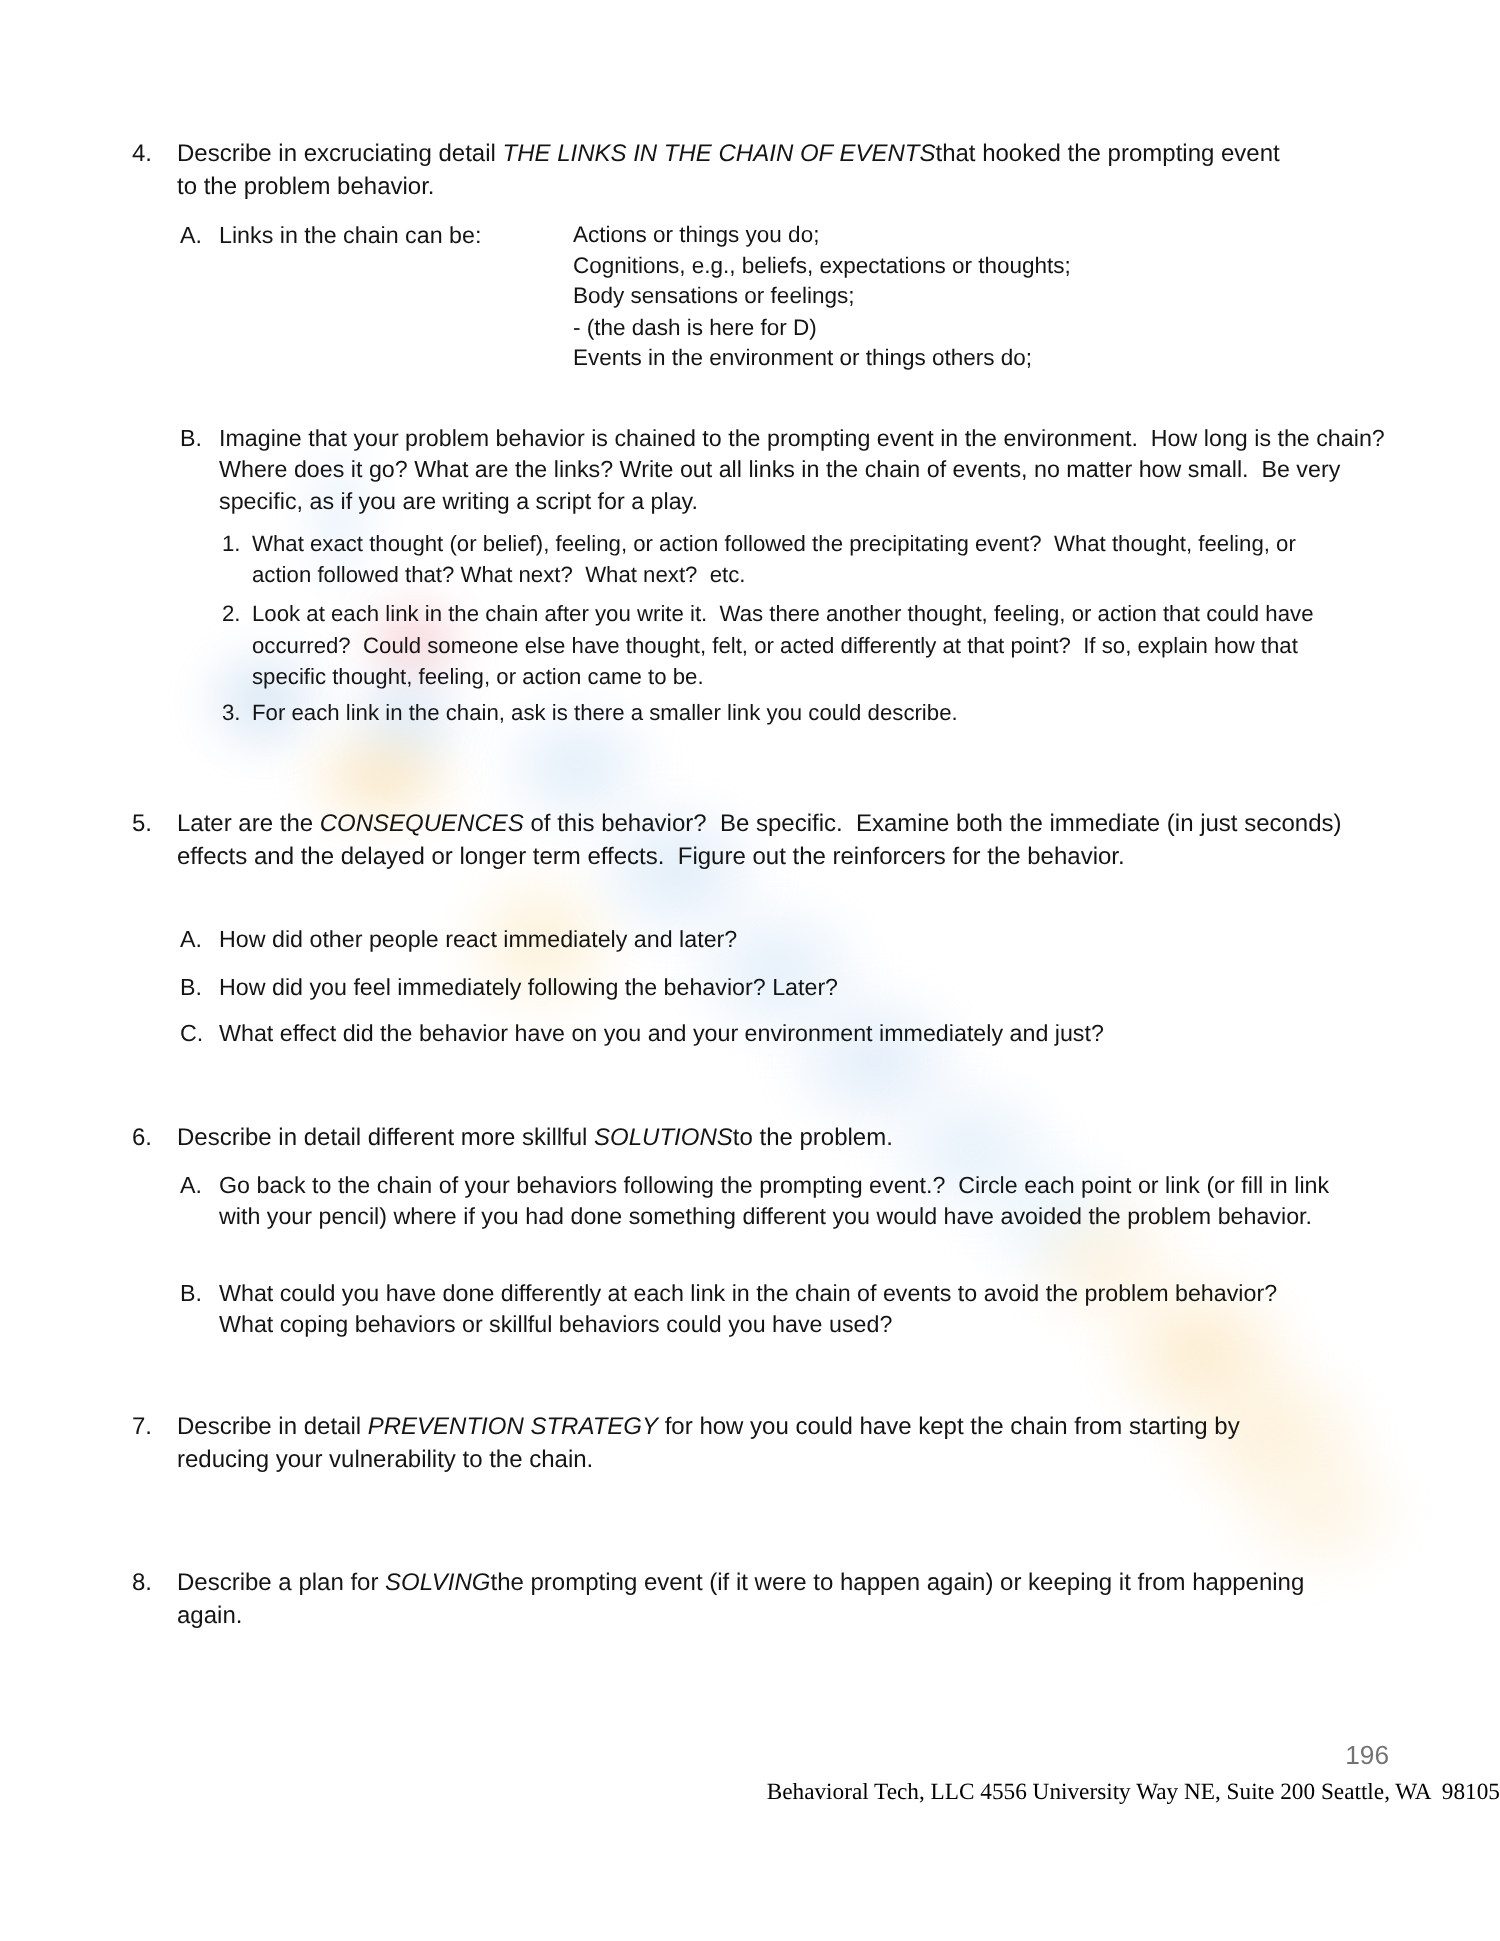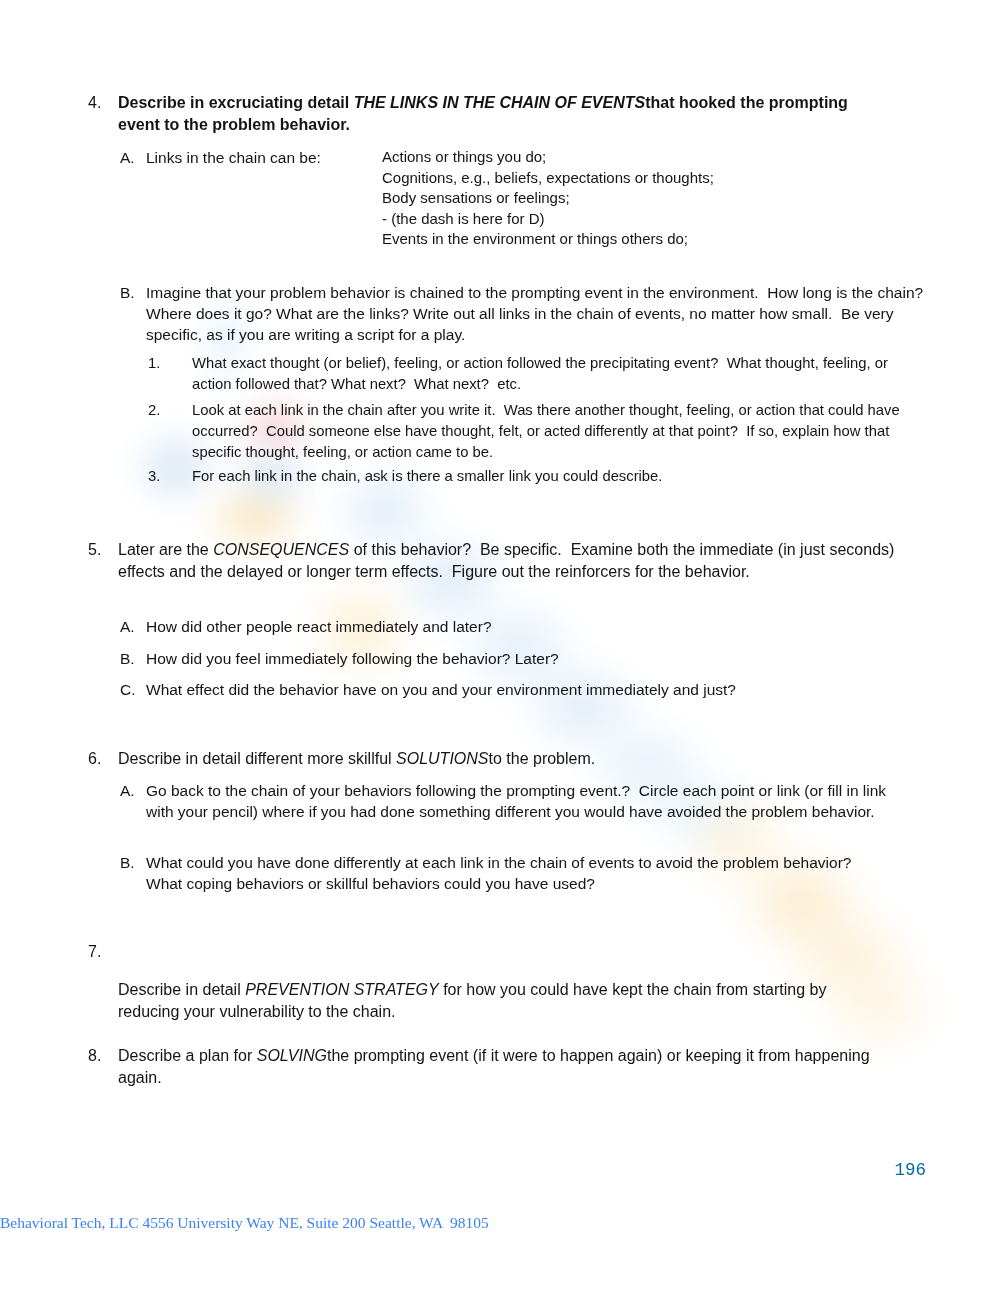--- a/index.html
+++ b/index.html
@@ -22,55 +22,55 @@
   .row .marker{position:absolute;white-space:pre;}
   .row .txt{position:absolute;white-space:pre-wrap;}
   .lv1{font-size:16px;line-height:21.5px;}
   .lv1 .marker{left:88px;}
   .lv1 .txt{left:118px;width:760px;}
   .lv2{font-size:15.5px;line-height:21px;}
   .lv2 .marker{left:120px;}
   .lv2 .txt{left:146px;width:762px;}
   .lv3{font-size:14.8px;line-height:21px;}
   .lv3 .marker{left:148px;}
-  .lv3 .txt{left:192px;width:730px;}
+  .lv3 .txt{left:168px;width:730px;}
   .it{font-style:italic;}
   .links-col{
     position:absolute;left:382px;top:0;width:520px;
     font-size:15px;line-height:20.6px;white-space:pre;
   }
   
-  #r-q4{top:92px;}   #r-q4 .txt{width:742px;font-weight:bold;}
+  #r-q4{top:92px;}   #r-q4 .txt{width:742px;}
   #r-q4A{top:147px;}
   #r-q4B{top:282px;} #r-q4B .txt{width:786px;}
   #r-q4B1{top:353px;} #r-q4B1 .txt{width:700px;}
   #r-q4B2{top:400px;} #r-q4B2 .txt{width:734px;}
   #r-q4B3{top:466px;}
   #r-q5{top:539px;}  #r-q5 .txt{width:788px;}
   #r-q5A{top:616px;}
   #r-q5B{top:648px;}
   #r-q5C{top:679px;}
   #r-q6{top:748px;}
   #r-q6A{top:780px;} #r-q6A .txt{width:764px;}
   #r-q6B{top:852px;} #r-q6B .txt{width:742px;}
-  #r-q7{top:941px;}  #r-q7 .txt{width:762px;margin-top:38px;}
+  #r-q7{top:941px;}  #r-q7 .txt{width:762px;}
   #r-q8{top:1045px;} #r-q8 .txt{width:784px;}
   
   .copyright{
     position:absolute;left:88px;top:1161px;
     font-size:9.5px;line-height:11.5px;color:#1c1c1c;
     font-family:"Liberation Sans", sans-serif;white-space:pre;
   }
   .pagenum{
     position:absolute;right:74px;top:1160px;
-    font-family:Liberation Mono, monospace;font-size:17.5px;color:#0369a1;
+    font-family:Liberation Sans, sans-serif;font-size:17.5px;color:#737373;
   }
   .address-line{
-    position:absolute;left:0;top:1186px;width:1000px;text-align:left;
-    font-family:"Liberation Serif", serif;font-size:15.5px;color:#3b82f6;white-space:pre;margin-top:28px;
+    position:absolute;left:0;top:1186px;width:1000px;text-align:right;
+    font-family:"Liberation Serif", serif;font-size:15.5px;color:#000000;white-space:pre;
   }
   .phone-line{
     position:absolute;left:0;top:1206px;width:1000px;text-align:center;
     font-family:"Liberation Serif", serif;font-size:15.5px;color:#111;white-space:pre;
   }
   .weblink{text-decoration:underline;cursor:pointer;}
 </style>
 </head>
 <body>
 

